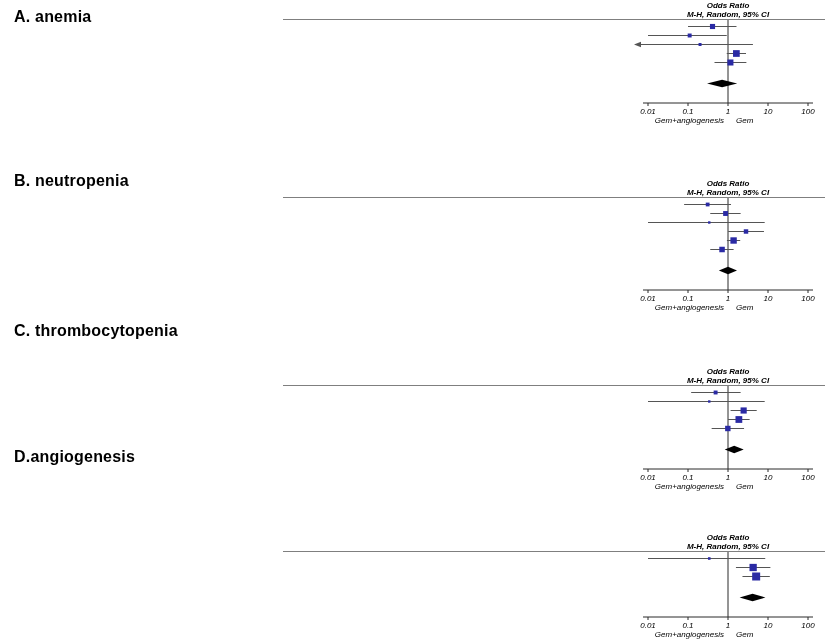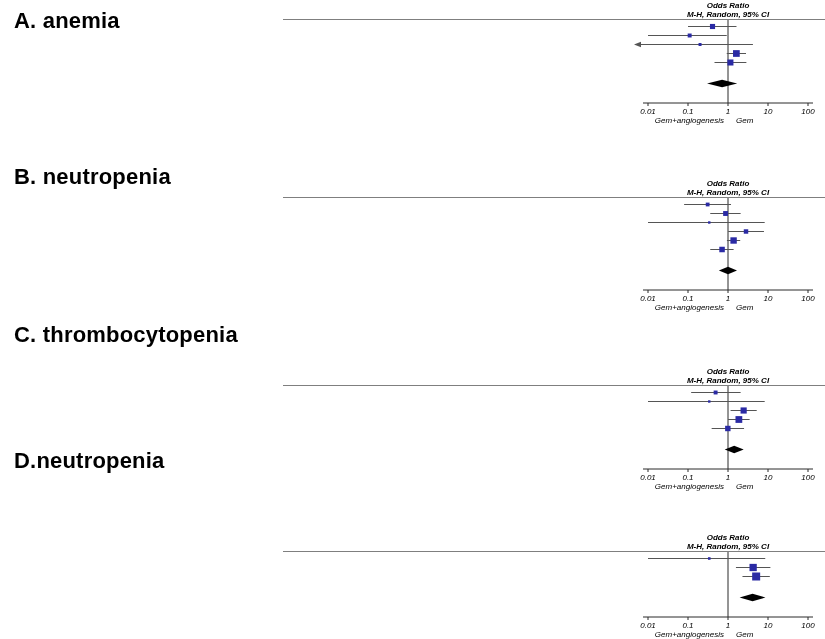--- a/index.html
+++ b/index.html
@@ -1,18 +1,18 @@
 <!DOCTYPE html>
 <html><head>
 <meta charset="utf-8">
 <style>
   html,body{margin:0;padding:0;background:#ffffff;}
   #figure{position:relative;width:825px;height:639px;background:#fff;overflow:hidden;
           font-family:"Liberation Sans",sans-serif;color:#000;}
-  .panel-label{position:absolute;left:14px;font-size:22px;font-weight:600;letter-spacing:.2px;white-space:nowrap;}
+  .panel-label{position:absolute;left:14px;font-size:16px;font-weight:600;letter-spacing:.2px;white-space:nowrap;}
   .panel{position:absolute;left:283px;width:542px;font-style:italic;}
   .fhead{width:542px;border-bottom:1.6px solid #7f7f7f;padding-top:1px;}
   .frow{display:grid;grid-template-columns:86px 53px 39px 34px 25px 30px 88px;
         height:9px;line-height:9px;font-size:8px;white-space:nowrap;}
   .frow > div{overflow:visible;}
   .cR{text-align:right;}
   .cL{text-align:left;}
   .cC{text-align:center;}
   .sp23{grid-column:2/4;}
   .sp45{grid-column:4/6;}
@@ -25,23 +25,23 @@
   .fplot{position:absolute;top:0;left:347px;}
   .fplot text{font-size:8px;font-family:"Liberation Sans",sans-serif;fill:#000;}
   .fplot text.hdr{font-weight:bold;}
   .fplot text.tick{font-size:8px;}
 </style>
 </head>
 <body>
 
 <div id="figure">
   <div class="panel-label" style="top:8px">A. anemia</div>
-  <div class="panel-label" style="top:164px">B. neutropenia</div>
+  <div class="panel-label" style="top:172px">B. neutropenia</div>
   <div class="panel-label" style="top:322px">C. thrombocytopenia</div>
-  <div class="panel-label" style="top:448px">D.neutropenia</div>
+  <div class="panel-label" style="top:448px">D.angiogenesis</div>
 
 <div class="panel" style="top: 0px; height: 129px;">
       <div class="fhead">
         <div class="frow bold">
           <div class="cL"></div>
           <div class="cC sp23"></div>
           <div class="cC sp45"></div>
           <div class="cC c7"></div>
         </div>
         <div class="frow bold">

